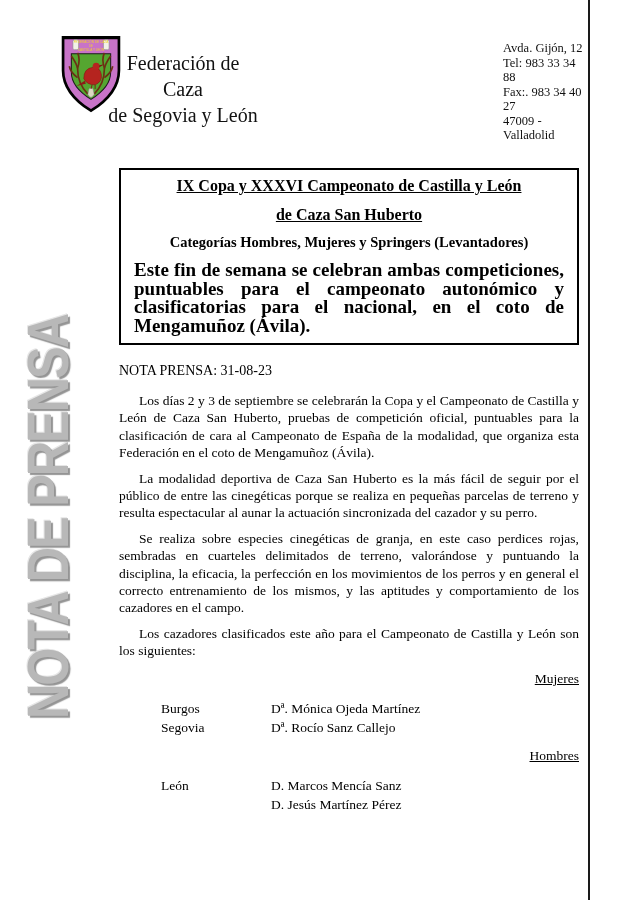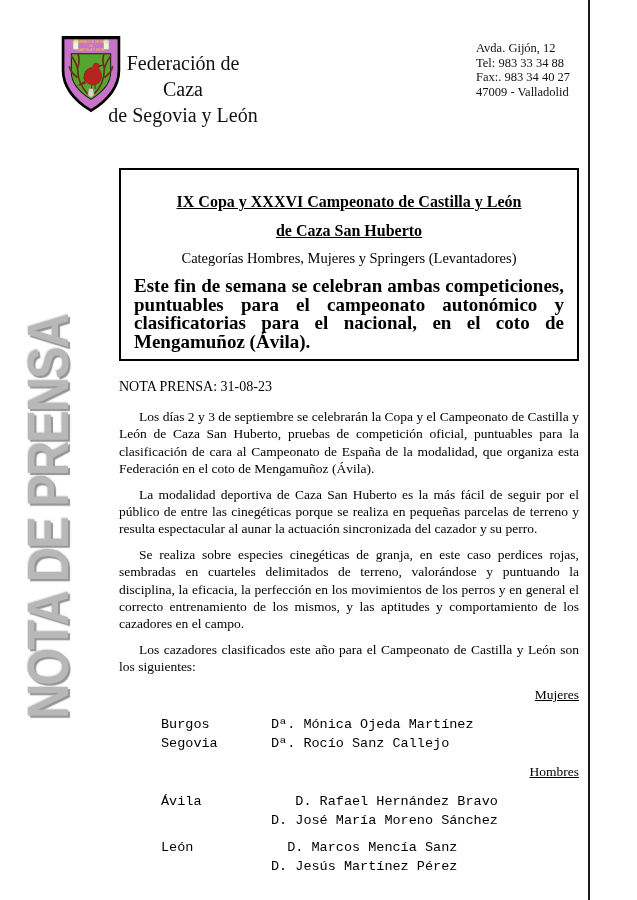--- a/index.html
+++ b/index.html
@@ -20,21 +20,21 @@
   
   .logo {
     position:absolute; left:61px; top:35px;
     width:60px; height:78px;
   }
   .org-name {
     position:absolute; left:108px; top:50px; width:150px;
     text-align:center; font-size:20px; line-height:26px; color:#111;
   }
   .contact {
-    position:absolute; left:476px; top:41px;
+    position:absolute; left:503px; top:41px;
     font-size:12.5px; line-height:14.5px; color:#111;
   }
 
   
   .watermark {
     position:absolute; left:16px; top:719px;
     transform:rotate(-90deg) scale(1.02,1.18);
     transform-origin:0 0;
     white-space:nowrap;
     font-family:"Liberation Sans", sans-serif;
@@ -44,28 +44,28 @@
     color:#b8b8b8;
     text-shadow:-2px 2px 1px #949494, 1px -1px 0 #e6e6e6;
   }
 
   
   .content {
     position:absolute; left:119px; top:168px; width:460px;
   }
   .title-box {
     border:2px solid #000;
-    padding:22px 13px 8px 13px;
+    padding:6px 13px 8px 13px;
   }
   .box-title {
     font-size:16px; font-weight:bold; text-decoration:underline;
     text-align:center; margin:0 0 10px 0; line-height:19px;
   }
   .box-subtitle {
-    font-size:14.5px; font-weight:normal; text-align:center;
+    font-size:14.5px; font-weight:bold; text-align:center;
     margin:0 0 10px 0; line-height:17px;
   }
   .box-lead {
     font-size:19px; font-weight:bold; text-align:justify;
     line-height:18.5px; margin:0;
   }
   .date-line {
     padding-right:27px;
     font-weight:normal; font-size:14px;
     margin:18px 0 13px 0;
@@ -73,21 +73,21 @@
   .para {
     font-size:13.5px; line-height:17.4px;
     text-align:justify; text-indent:20px;
     margin:0 0 8px 0;
   }
   .list { margin-left:42px; font-size:13.5px; }
   .list-heading {
     text-decoration:underline;
     margin:10px 0 12px 0; line-height:17px;text-align:right;
   }
-  .entry { display:flex;font-family:Liberation Mono, monospace; }
+  .entry { display:flex; }
   .entry.gap-top { margin-top:8px; }
   .province { width:110px; line-height:19px; }
   .names div { line-height:19px;text-align:right; }
 </style>
 </head>
 <body>
 
 <div class="page">
 
   <div class="edge-line"></div>
@@ -161,27 +161,20 @@
       </div>
       <div class="entry">
         <div class="province">Segovia</div>
         <div class="names">
           <div>Dª. Rocío Sanz Callejo</div>
         </div>
       </div>
 
       <div class="list-heading">Hombres</div>
 
-      <div class="entry">
-        <div class="province">Ávila</div>
-        <div class="names">
-          <div>D. Rafael Hernández Bravo</div>
-          <div>D. José María Moreno Sánchez</div>
-        </div>
-      </div>
       <div class="entry gap-top">
         <div class="province">León</div>
         <div class="names">
           <div>D. Marcos Mencía Sanz</div>
           <div>D. Jesús Martínez Pérez</div>
         </div>
       </div>
 
     </div>
   </div>

